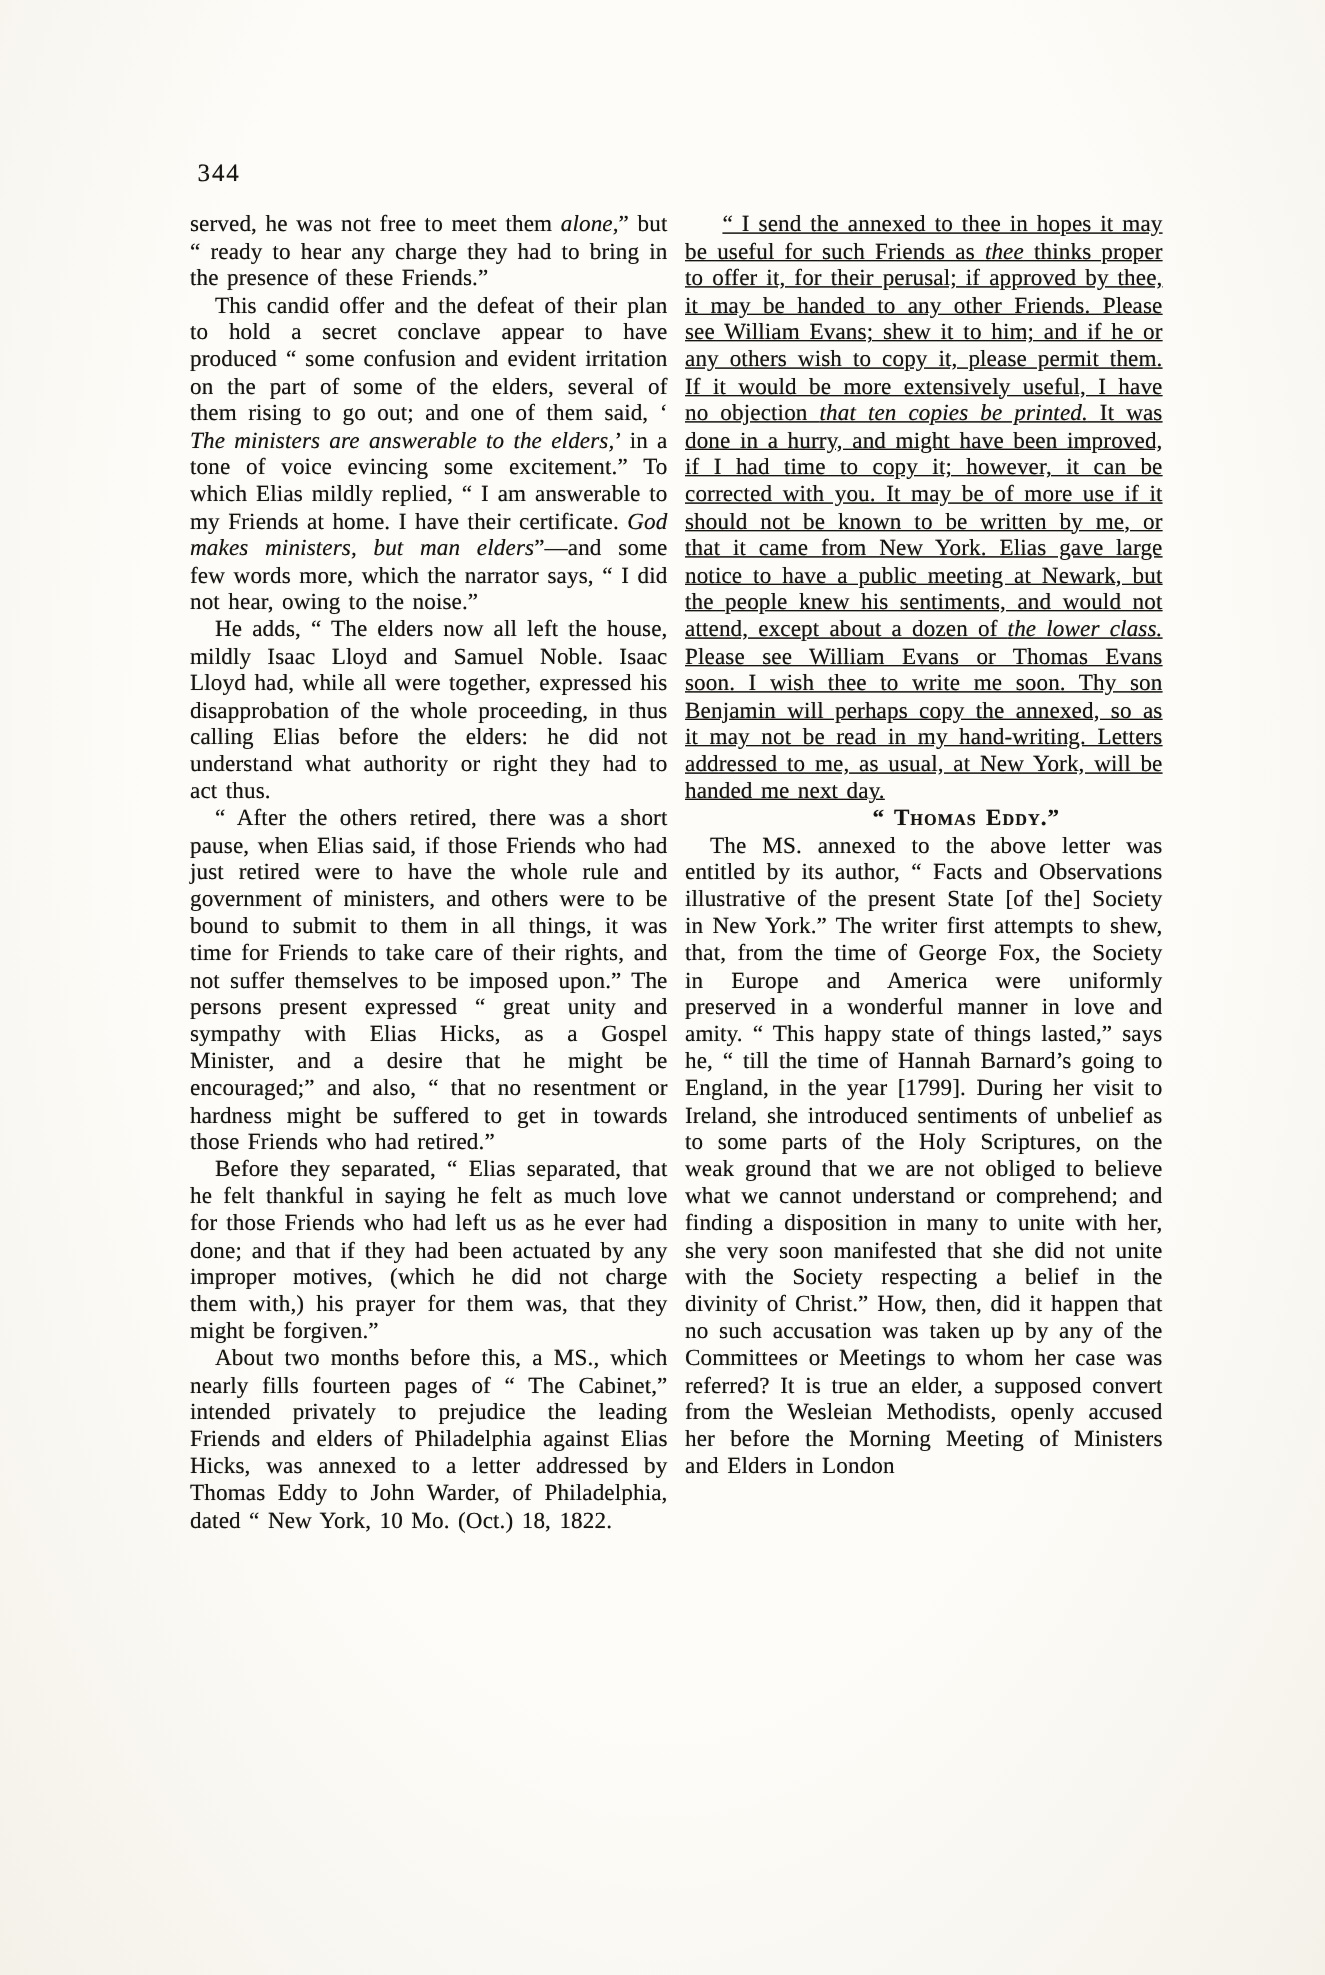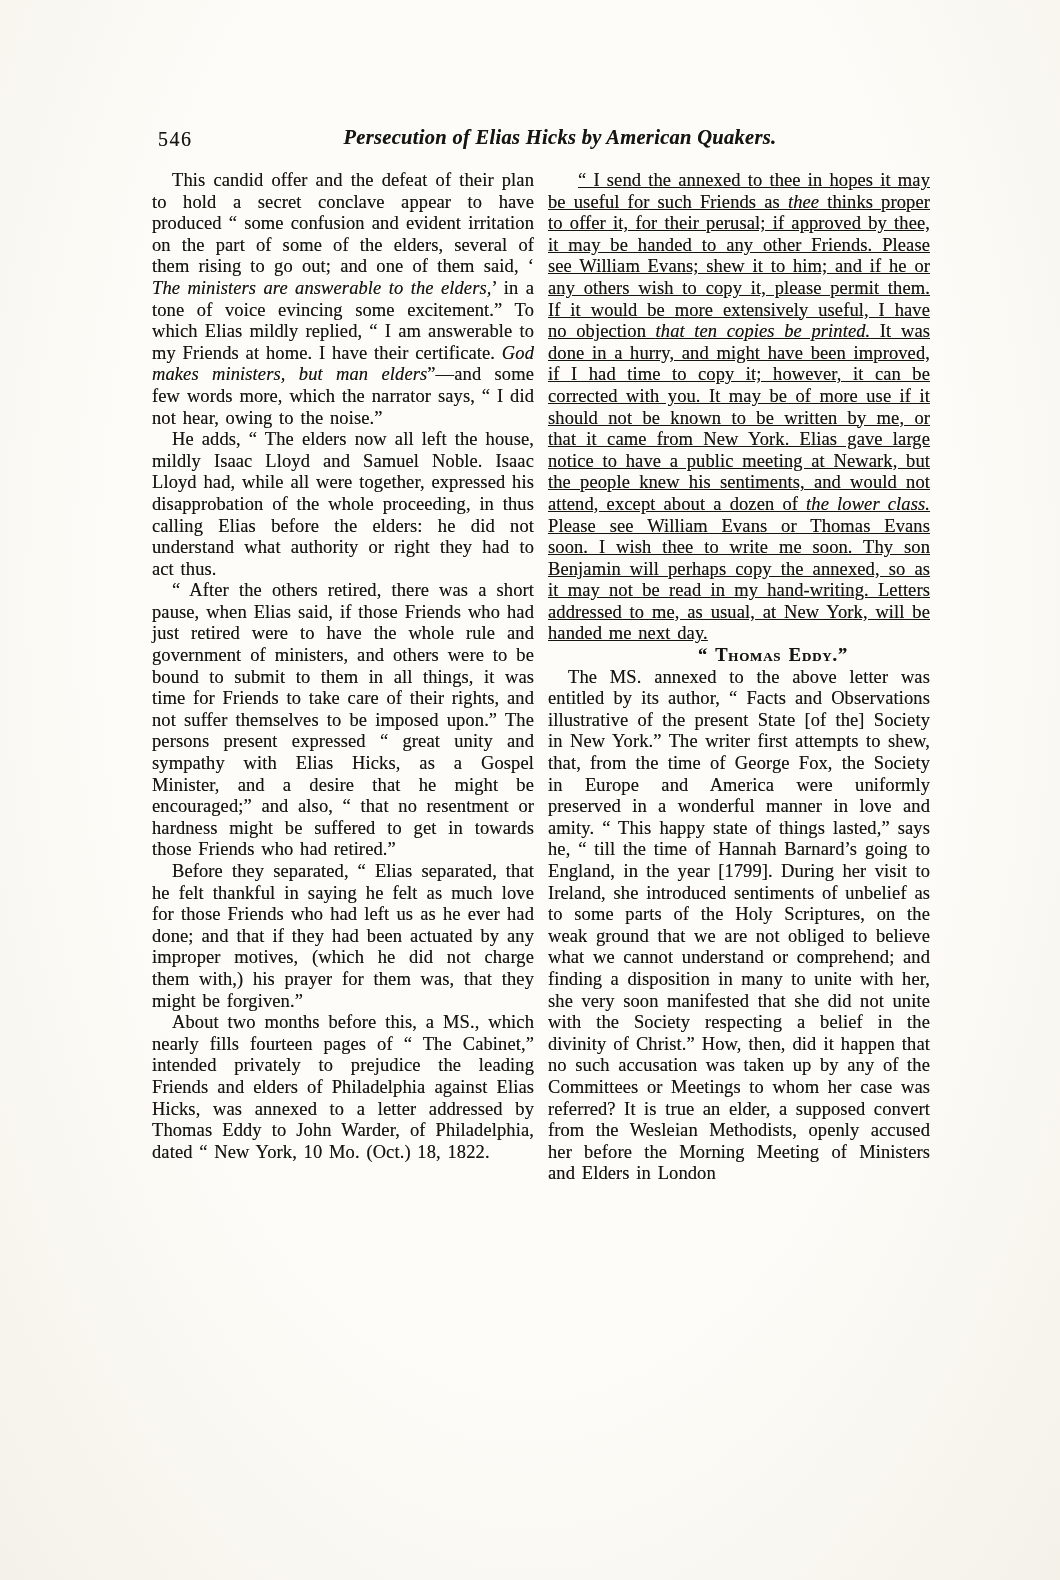--- a/index.html
+++ b/index.html
@@ -49,27 +49,27 @@
     text-align:left;text-indent:150px;
     font-variant:small-caps;letter-spacing:0.8px;font-weight:bold;
   }
 </style>
 </head>
 <body>
 
 <div class="page">
 
   <div class="header">
-    <span class="pnum">546</span>
-    <span class="rtitle">Persecution of Elias Hicks by American Quakers.</span>
+    <span class="pnum">344</span>
   </div>
 
   <div class="columns">
 
     <div class="col">
+      <p class="para first"><span>served, he was not free to meet them </span><i class="it">alone,</i><span>” but “ ready to hear any charge they had to bring in the presence of these Friends.”</span></p>
 
       <p class="para"><span>This candid offer and the defeat of their plan to hold a secret conclave appear to have produced “ some confusion and evident irritation on the part of some of the elders, several of them rising to go out; and one of them said, ‘ </span><i class="it">The ministers are answerable to the elders,</i><span>’ in a tone of voice evincing some excitement.”  To which Elias mildly replied, “ I am answerable to my Friends at home.  I have their certificate.  </span><i class="it">God makes ministers, but man elders</i><span>”—and some few words more, which the narrator says, “ I did not hear, owing to the noise.”</span></p>
 
       <p class="para"><span>He adds, “ The elders now all left the house, mildly Isaac Lloyd and Samuel Noble.  Isaac Lloyd had, while all were together, expressed his disapprobation of the whole proceeding, in thus calling Elias before the elders: he did not understand what authority or right they had to act thus.</span></p>
 
       <p class="para"><span>“ After the others retired, there was a short pause, when Elias said, if those Friends who had just retired were to have the whole rule and government of ministers, and others were to be bound to submit to them in all things, it was time for Friends to take care of their rights, and not suffer themselves to be imposed upon.”  The persons present expressed “ great unity and sympathy with Elias Hicks, as a Gospel Minister, and a desire that he might be encouraged;” and also, “ that no resentment or hardness might be suffered to get in towards those Friends who had retired.”</span></p>
 
       <p class="para"><span>Before they separated, “ Elias separated, that he felt thankful in saying he felt as much love for those Friends who had left us as he ever had done; and that if they had been actuated by any improper motives, (which he did not charge them with,) his prayer for them was, that they might be forgiven.”</span></p>
 
       <p class="para"><span>About two months before this, a MS., which nearly fills fourteen pages of “ The Cabinet,” intended privately to prejudice the leading Friends and elders of Philadelphia against Elias Hicks, was annexed to a letter addressed by Thomas Eddy to John Warder, of Philadelphia, dated “ New York, 10 Mo. (Oct.) 18, 1822.</span></p>

